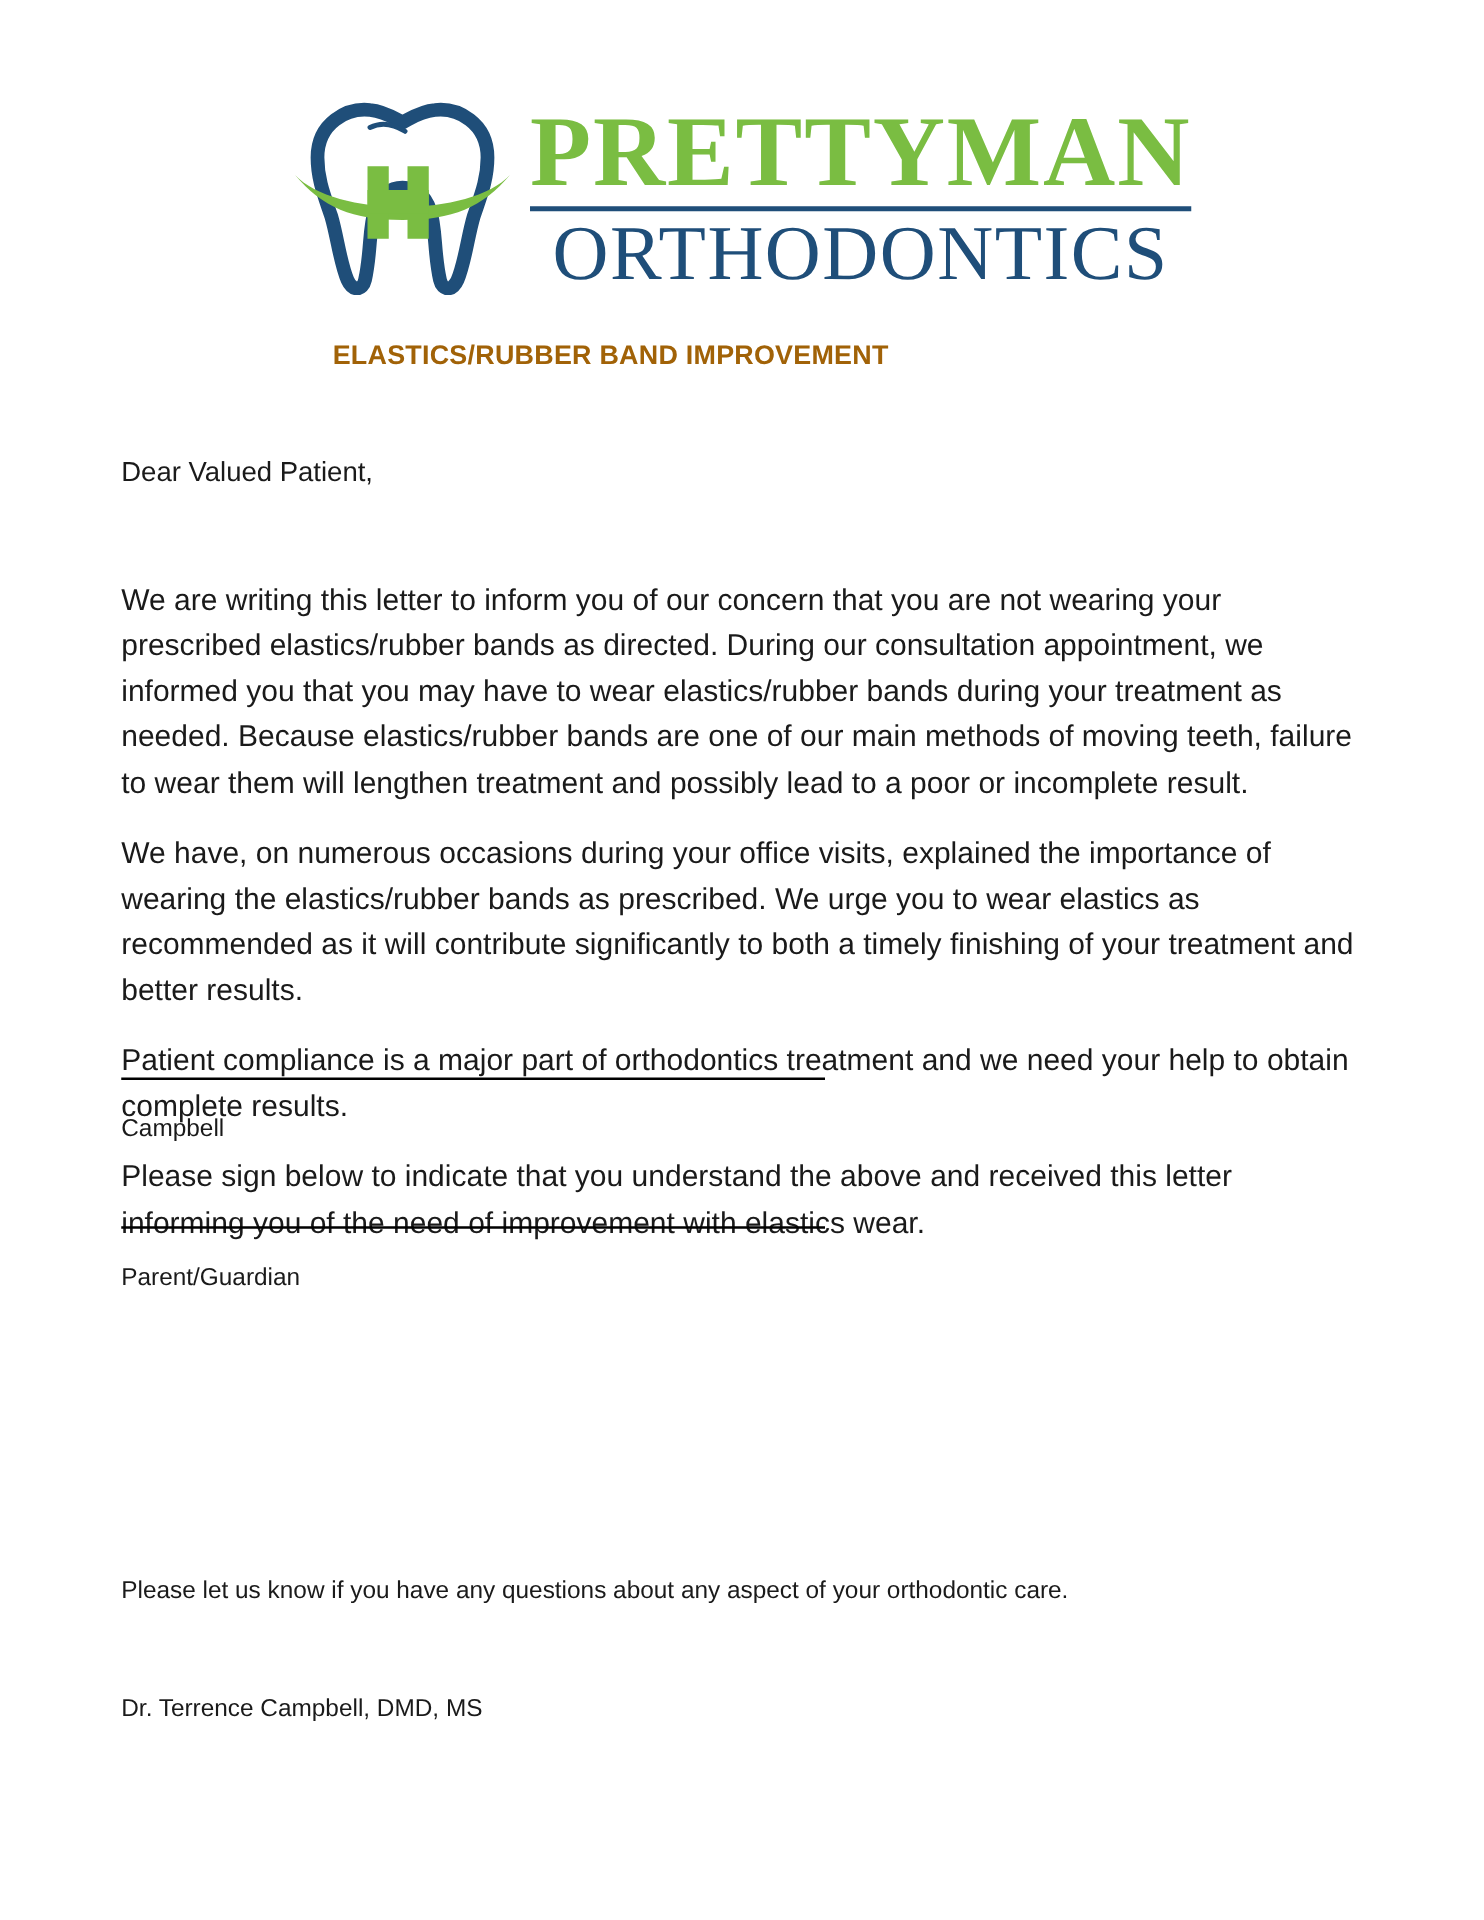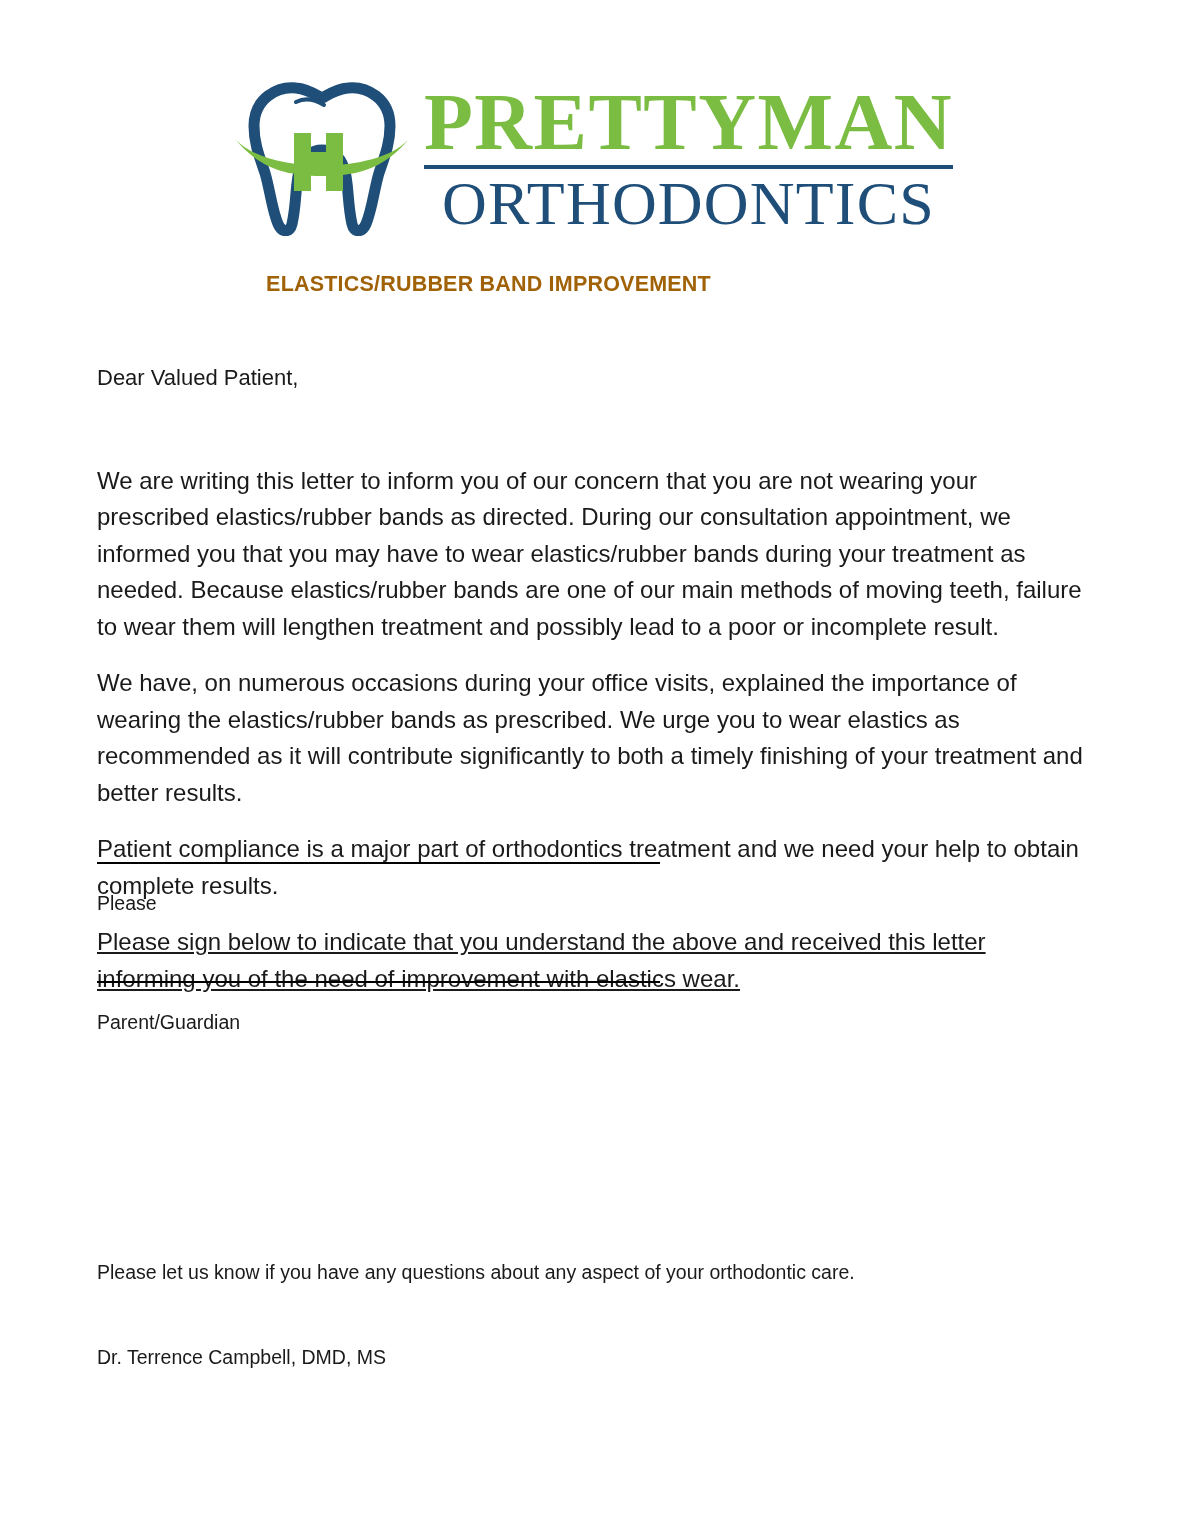--- a/index.html
+++ b/index.html
@@ -105,21 +105,21 @@
     margin: 0 0 0 0;
   }
   .para {
     font-size: 24px;
     line-height: 1.52;
     color: #1a1a1a;
     margin: 0 0 20px 0;
     text-align: left;
   }
   .para.first { margin-top: 69px; }
-  .para.last { margin-bottom: 0; text-decoration: underline; }
+  .para.last { margin-bottom: 0; }
 
   
   .sig-block {
     position: absolute;
     left: 97px;
     top: 862px;
     width: 990px;
   }
   .sig-group { margin-bottom: 0; }
   .sig-line {
@@ -145,20 +145,21 @@
   .closing-line {
     font-size: 19.5px;
     line-height: 1.5;
     color: #1a1a1a;
   }
   .closing-gap { height: 56px; }
   .signoff {
     font-size: 19.5px;
     line-height: 1.5;
     color: #1a1a1a;
+    margin-top: 10px;
   }
 </style>
 </head>
 <body>
 
 <div class="page">
 
   <div class="letterhead">
     <div class="logo-wrap">
 
@@ -207,21 +208,21 @@
     <p class="para first">We are writing this letter to inform you of our concern that you are not wearing your prescribed elastics/rubber bands as directed. During our consultation appointment, we informed you that you may have to wear elastics/rubber bands during your treatment as needed. Because elastics/rubber bands are one of our main methods of moving teeth, failure to wear them will lengthen treatment and possibly lead to a poor or incomplete result.</p>
     <p class="para">We have, on numerous occasions during your office visits, explained the importance of wearing the elastics/rubber bands as prescribed. We urge you to wear elastics as recommended as it will contribute significantly to both a timely finishing of your treatment and better results.</p>
     <p class="para">Patient compliance is a major part of orthodontics treatment and we need your help to obtain complete results.</p>
     <p class="para last">Please sign below to indicate that you understand the above and received this letter informing you of the need of improvement with elastics wear.</p>
   </div>
 
   <div class="sig-block">
 
     <div class="sig-group">
       <div class="sig-line"></div>
-      <div class="sig-label">Please</div>
+      <div class="sig-label">Campbell</div>
     </div>
     <div class="sig-gap"></div>
 
     <div class="sig-group">
       <div class="sig-line"></div>
       <div class="sig-label">Parent/Guardian</div>
     </div>
     <div class="sig-gap"></div>
 
 

